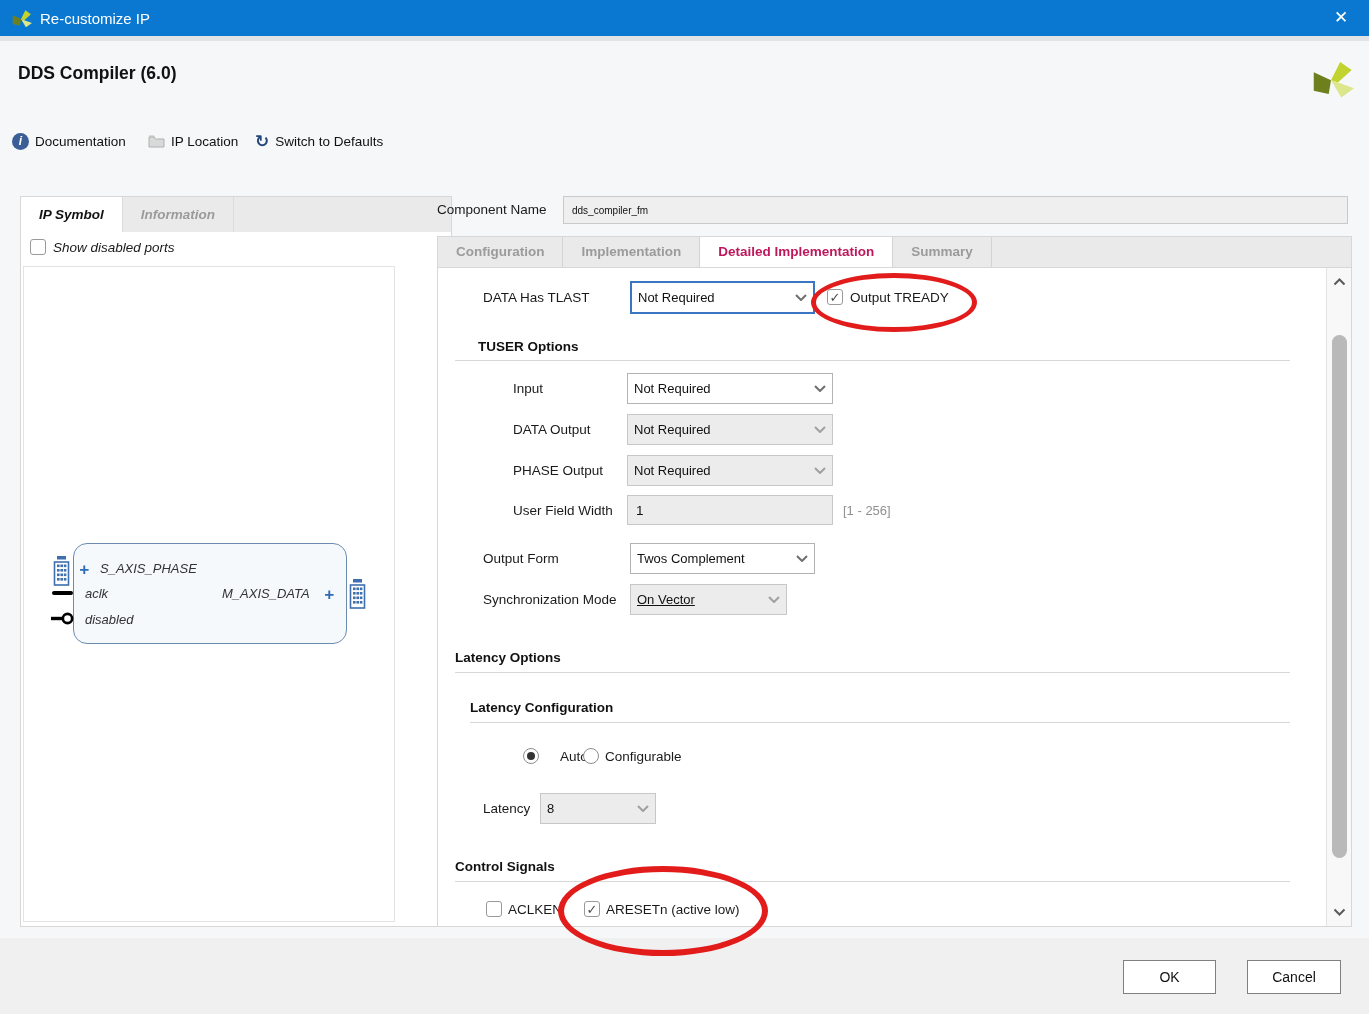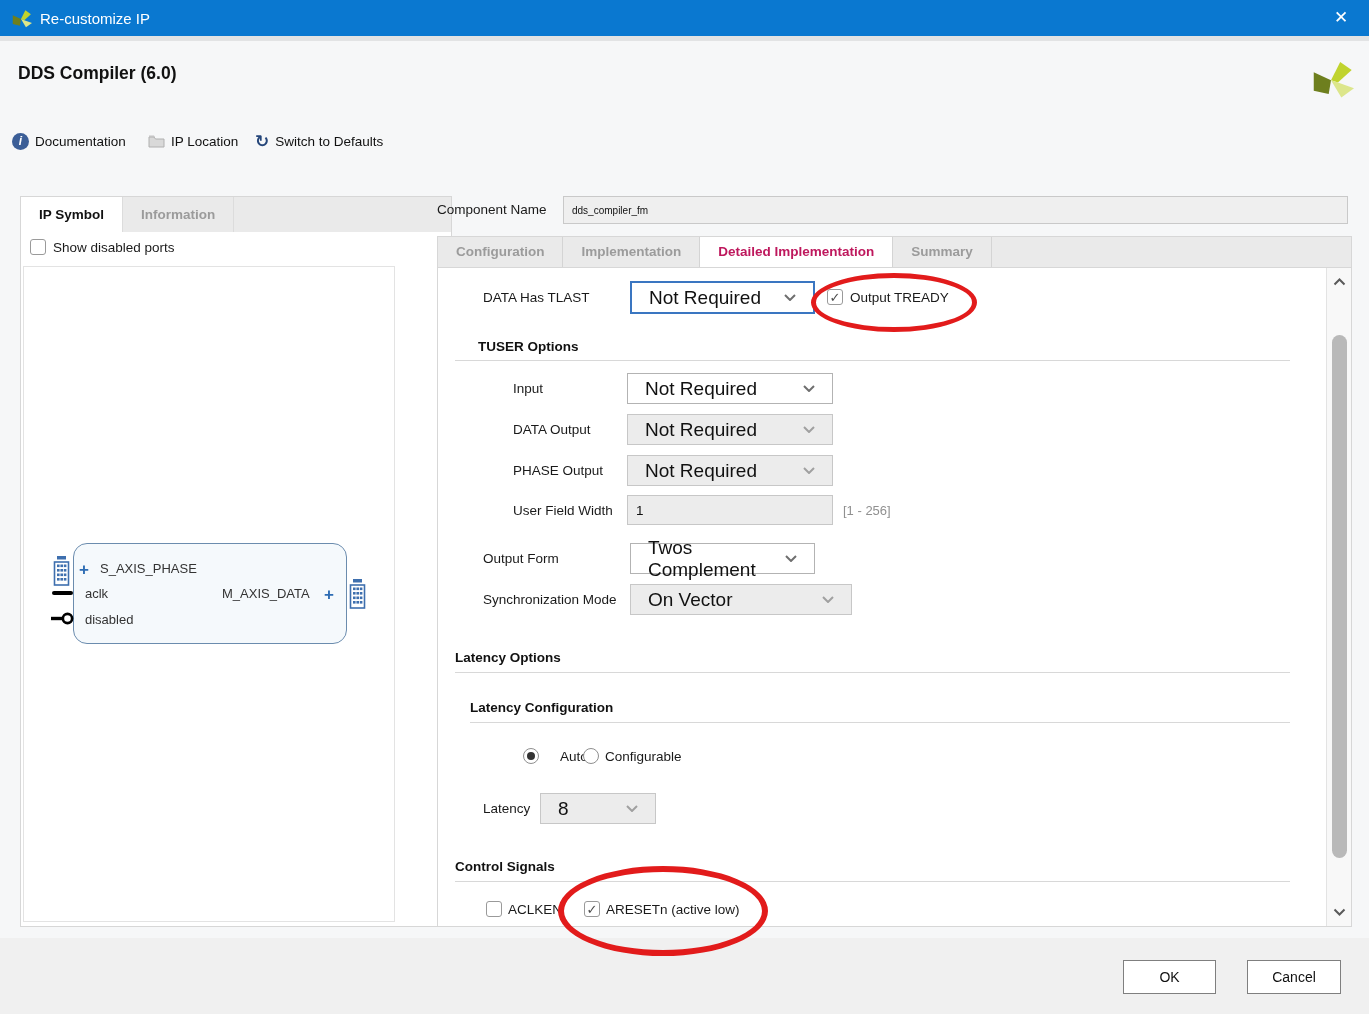--- a/index.html
+++ b/index.html
@@ -17,21 +17,21 @@
   
   .page-title { position:absolute; left:18px; top:63px; font-size:17.5px; font-weight:700; color:#111; }
   .brand-logo { position:absolute; left:1308px; top:55px; }
 
   
   .tb-item { position:absolute; top:130px; height:22px; display:flex; align-items:center; gap:6px; font-size:13.5px; color:#111; cursor:pointer; }
   .info-ico { width:17px; height:17px; border-radius:50%; background:#3b5e97; color:#fff; font-size:12px; font-weight:700; font-style:italic; text-align:center; line-height:17px; }
   .refresh-ico { color:#25467a; font-size:17px; font-weight:700; line-height:17px; }
 
   
-  .left-panel { position:absolute; left:20px; top:196px; width:432px; height:731px; background:#fff; border:1px solid #d7d7d7; }
+  .left-panel { position:absolute; left:20px; top:196px; width:432px; height:731px; background:#fff; border:1px solid #d7d7d7;font-style:italic; }
   .lp-tabs { position:absolute; left:0; top:0; width:100%; height:35px; background:#eaeaea; display:flex; }
   .lp-tab { padding:0 18px; line-height:35px; font-size:13.5px; font-weight:700; color:#9b9b9b; border-right:1px solid #dcdcdc; cursor:pointer; }
   .lp-tab.active { background:#fff; color:#111; border-right:1px solid #dcdcdc; }
   .lp-body { position:absolute; left:0; top:35px; width:376px; height:694px; background:#fff; }
   .symbol-canvas { position:absolute; left:2px; top:34px; width:372px; height:656px; background:#fff; border:1px solid #e3e3e3; }
   .cb-row { position:absolute; left:9px; top:7px; display:flex; align-items:center; gap:7px; font-size:13.5px; }
 
   .checkbox { width:16px; height:16px; background:#fff; border:1px solid #9a9a9a; border-radius:3px; display:inline-flex; align-items:center; justify-content:center; cursor:pointer; flex:0 0 auto; }
   .checkbox .mark { font-size:13px; font-weight:700; color:#4b4b4b; line-height:1; visibility:hidden; }
   .checkbox.checked .mark { visibility:visible; }
@@ -50,21 +50,21 @@
   .rtabs { position:absolute; left:437px; top:236px; width:915px; height:31px; background:#eaeaea; border:1px solid #d7d7d7; border-bottom:none; display:flex; }
   .rtab { padding:0 18px; line-height:30px; font-size:13.5px; font-weight:700; color:#9b9b9b; border-right:1px solid #d4d4d4; cursor:pointer; white-space:nowrap; }
   .rtab.active { background:#fff; color:#be185d; }
 
   
   .content { position:absolute; left:437px; top:267px; width:915px; height:660px; background:#fff; border:1px solid #d7d7d7; overflow:hidden; }
   .lbl { position:absolute; font-size:13.5px; color:#1a1a1a; white-space:nowrap; }
   .sec-title { position:absolute; font-size:13.5px; font-weight:700; color:#111; white-space:nowrap; }
   .divider { position:absolute; height:1px; background:#d8d8d8; }
 
-  .dd { position:absolute; background:#fff; border:1px solid #b3b3b3; display:flex; align-items:center; justify-content:space-between; padding:0 17px; font-size:19px; color:#111; cursor:pointer; }
+  .dd { position:absolute; background:#fff; border:1px solid #b3b3b3; display:flex; align-items:center; justify-content:space-between; padding:0 6px; font-size:13px; color:#111; cursor:pointer; }
   .dd.focused { border:2px solid #3a76c1; }
   .dd.disabled { background:#ececec; border-color:#c7c7c7; cursor:default; }
   .dd .chev { flex:0 0 auto; margin-left:6px; }
 
   .txt-field { position:absolute; background:#ececec; border:1px solid #c7c7c7; font-size:13.5px; color:#111; display:flex; align-items:center; padding:0 8px; }
   .range-hint { position:absolute; font-size:13px; color:#909090; white-space:nowrap; }
 
   .radio { position:absolute; width:16px; height:16px; border:1px solid #8f8f8f; border-radius:50%; background:#fff; cursor:pointer; }
   .radio.selected::after { content:""; position:absolute; left:3px; top:3px; width:8px; height:8px; border-radius:50%; background:#333; }
 
@@ -251,21 +251,21 @@
 
     <span class="lbl" style="left:45px; top:283px;">Output Form</span>
     <div class="dd" style="left:192px; top:275px; width:185px; height:31px;">
       <span>Twos Complement</span>
       <svg class="chev" width="12" height="7" viewBox="0 0 12 7">
           <polyline points="1,1 6,6 11,1" fill="none" stroke="#6f6f6f" stroke-width="2"></polyline>
         </svg>
     </div>
 
     <span class="lbl" style="left:45px; top:324px;">Synchronization Mode</span>
-    <div class="dd disabled" style="left:192px; top:316px; width:222px; height:31px;">
+    <div class="dd disabled" style="left:192px; top:316px; width:157px; height:31px;text-decoration:underline;">
       <span>On Vector</span>
       <svg class="chev" width="12" height="7" viewBox="0 0 12 7">
           <polyline points="1,1 6,6 11,1" fill="none" stroke="#a0a0a0" stroke-width="2"></polyline>
         </svg>
     </div>
 
     <span class="sec-title" style="left:17px; top:382px;">Latency Options</span>
     <div class="divider" style="left:17px; top:404px; width:835px;"></div>
 
     <span class="sec-title" style="left:32px; top:432px;">Latency Configuration</span>

